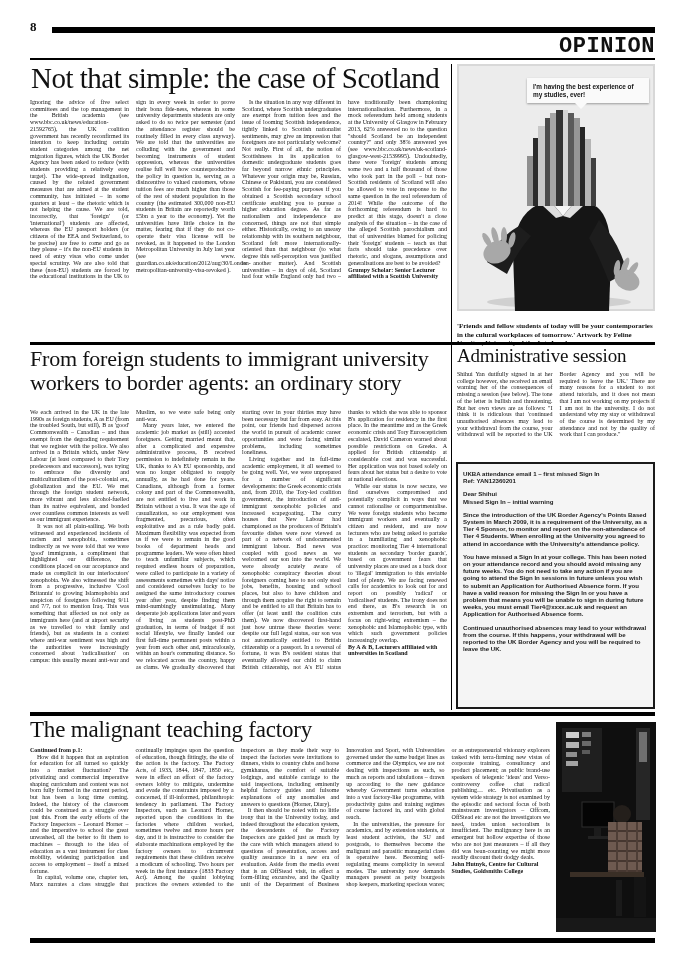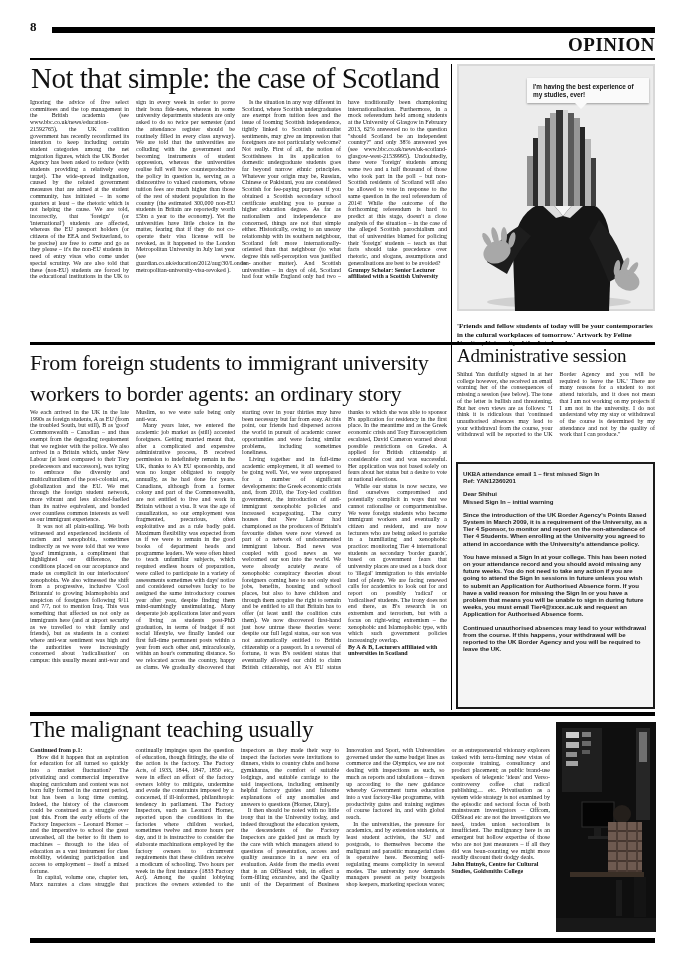--- a/index.html
+++ b/index.html
@@ -5,30 +5,30 @@
   html,body{margin:0;padding:0;}
   body{
     width:678px;height:961px;background:#ffffff;position:relative;
     font-family:"Liberation Serif", serif;color:#111;overflow:hidden;
   }
   .abs{position:absolute;}
   
   .page-num{left:30px;top:19px;font-size:13px;font-weight:bold;}
   .top-bar{left:52px;top:27px;width:603px;height:6px;background:#000;}
   .section-title{left:455px;top:34px;width:200px;text-align:right;
-    font-family:Liberation Serif, serif;font-weight:bold;font-size:19px;letter-spacing:.5px;}
+    font-family:Liberation Mono, monospace;font-weight:bold;font-size:22px;letter-spacing:.5px;}
   .thin-rule{left:30px;top:58px;width:625px;height:2px;background:#000;}
   .hr-mid{left:30px;top:342px;width:625px;height:3px;background:#000;}
   .hr-bot1{left:30px;top:712px;width:625px;height:4px;background:#000;}
   .hr-bot2{left:30px;top:938px;width:625px;height:5px;background:#000;}
   .v-rule{left:451px;top:64px;width:1px;height:646px;background:#000;}
   
   h1,h2,h3{margin:0;font-weight:normal;}
   .a1-head{left:31px;top:62px;width:420px;font-size:29px;letter-spacing:-.5px;}
-  .a2-head{left:30px;top:347px;width:420px;font-size:22px;line-height:31px;letter-spacing:-.2px;}
+  .a2-head{left:30px;top:347px;width:420px;font-size:22px;line-height:24px;letter-spacing:-.2px;}
   .a3-head{left:457px;top:345px;width:198px;font-size:19px;letter-spacing:-.2px;}
   .a4-head{left:30px;top:717px;width:420px;font-size:23px;letter-spacing:-.2px;}
   
   .cols{font-size:6px;line-height:6.7px;text-align:justify;overflow:hidden;}
   .cols p{margin:0;}
   .cols p + p{text-indent:7px;}
   .cols .byline{font-weight:bold;text-align:left;text-indent:0;}
   .a1-body{left:30px;top:99px;width:417px;height:242px;column-count:4;column-gap:7px;}
   .a2-body{left:30px;top:409px;width:417px;height:300px;column-count:4;column-gap:7px;}
   .a3-body{left:457px;top:371px;width:198px;height:88px;column-count:2;column-gap:7px;}
@@ -133,21 +133,21 @@
   <div class="hdr">Ref: YAN12360201</div>
   <p>Dear Shihui</p>
   <div class="hdr">Missed Sign In – initial warning</div>
   <p>Since the introduction of the UK Border Agency's Points Based System in March 2009, it is a requirement of the University, as a Tier 4 Sponsor, to monitor and report on the non-attendance of Tier 4 Students. When enrolling at the University you agreed to attend in accordance with the University's attendance policy.</p>
   <p>You have missed a Sign In at your college. This has been noted on your attendance record and you should avoid missing any future weeks. You do not need to take any action if you are going to attend the Sign In sessions in future unless you wish to submit an Application for Authorised Absence form. If you have a valid reason for missing the Sign In or you have a problem that means you will be unable to sign in during future weeks, you must email Tier4@xxxx.ac.uk and request an Application for Authorised Absence form.</p>
   <p>Continued unauthorised absences may lead to your withdrawal from the course. If this happens, your withdrawal will be reported to the UK Border Agency and you will be required to leave the UK.</p>
 </div>
 
 <div class="abs hr-bot1"></div>
 
-<h2 class="abs a4-head">The malignant teaching usually</h2>
+<h2 class="abs a4-head">The malignant teaching factory</h2>
 <div class="abs cols a4-body">
   <p class="lead">Continued from p.1:</p>
   <p>How did it happen that an aspiration for education for all turned so quickly into a market fluctuation? The privatizing and commercial imperative shaping curriculum and content was not born fully formed in the current period, but has been a long time coming. Indeed, the history of the classroom could be construed as a struggle over just this. From the early efforts of the Factory Inspectors – Leonard Horner – and the imperative to school the great unwashed, all the better to fit them to machines – through to the idea of education as a vast instrument for class mobility, widening participation and access to employment – itself a mixed fortune.</p>
   <p>In capital, volume one, chapter ten, Marx narrates a class struggle that continually impinges upon the question of education, though fittingly, the site of the action is the factory. The Factory Acts, of 1933, 1844, 1847, 1850 etc., were in effect an effort of the factory owners lobby to mitigate, undermine and evade the constraints imposed by a concerned, if ill-informed, philanthropic tendency in parliament. The Factory Inspectors, such as Leonard Horner, reported upon the conditions in the factories where children worked, sometimes twelve and more hours per day, and it is instructive to consider the elaborate machinations employed by the factory owners to circumvent requirements that these children receive a modicum of schooling. Two hours per week in the first instance (1833 Factory Act). Among the quaint lobbying practices the owners extended to the inspectors as they made their way to inspect the factories were invitations to dinners, visits to country clubs and horse gymkhanas, the comfort of suitable lodgings, and suitable carriage to the said inspections, including eminently helpful factory guides and fulsome explanations of any anomalies and answers to questions (Horner, Diary).</p>
   <p>It then should be noted with no little irony that in the University today, and indeed throughout the education system, the descendents of the Factory Inspectors are guided just as much by the care with which managers attend to questions of presentation, access and quality assurance in a new era of evaluation. Aside from the media event that is an OffStead visit, in effect a form-filling excursive, and the Quality unit of the Department of Business Innovation and Sport, with Universities governed under the same budget lines as commerce and the Olympics, we are not dealing with inspections as such, so much as reports and tabulations – drawn up according to the new guidance whereby Government turns education into a vast factory-like programme, with productivity gains and training regimes of course factored in, and with global reach.</p>
   <p>In the universities, the pressure for academics, and by extension students, at least student activists, the SU and postgrads, to themselves become the malignant and parasitic managerial class is operative here. Becoming self-regulating means complicity in several modes. The university now demands managers present as petty bourgeois shop keepers, marketing specious wares; or as entrepreneurial visionary explorers tasked with terra-firming new vistas of corporate training, consultancy and product placement; as public brand-use speakers of telegenic 'ideas' and Verso-controversy coffee chat radical publishing… etc. Privatisation as a system wide strategy is not examined by the episodic and sectoral focus of both mainstream investigators – Offcom, OffStead etc are not the investigators we need, trades union sectoralism is insufficient. The malignancy here is an emergent but hollow expertise of those who are not just measurers – if all they did was bean-counting we might more readily discount their dodgy deals.</p>
   <p class="byline">John Hutnyk, Centre for Cultural Studies, Goldsmiths College</p>
 </div>
 
 <div class="abs lab-photo">

